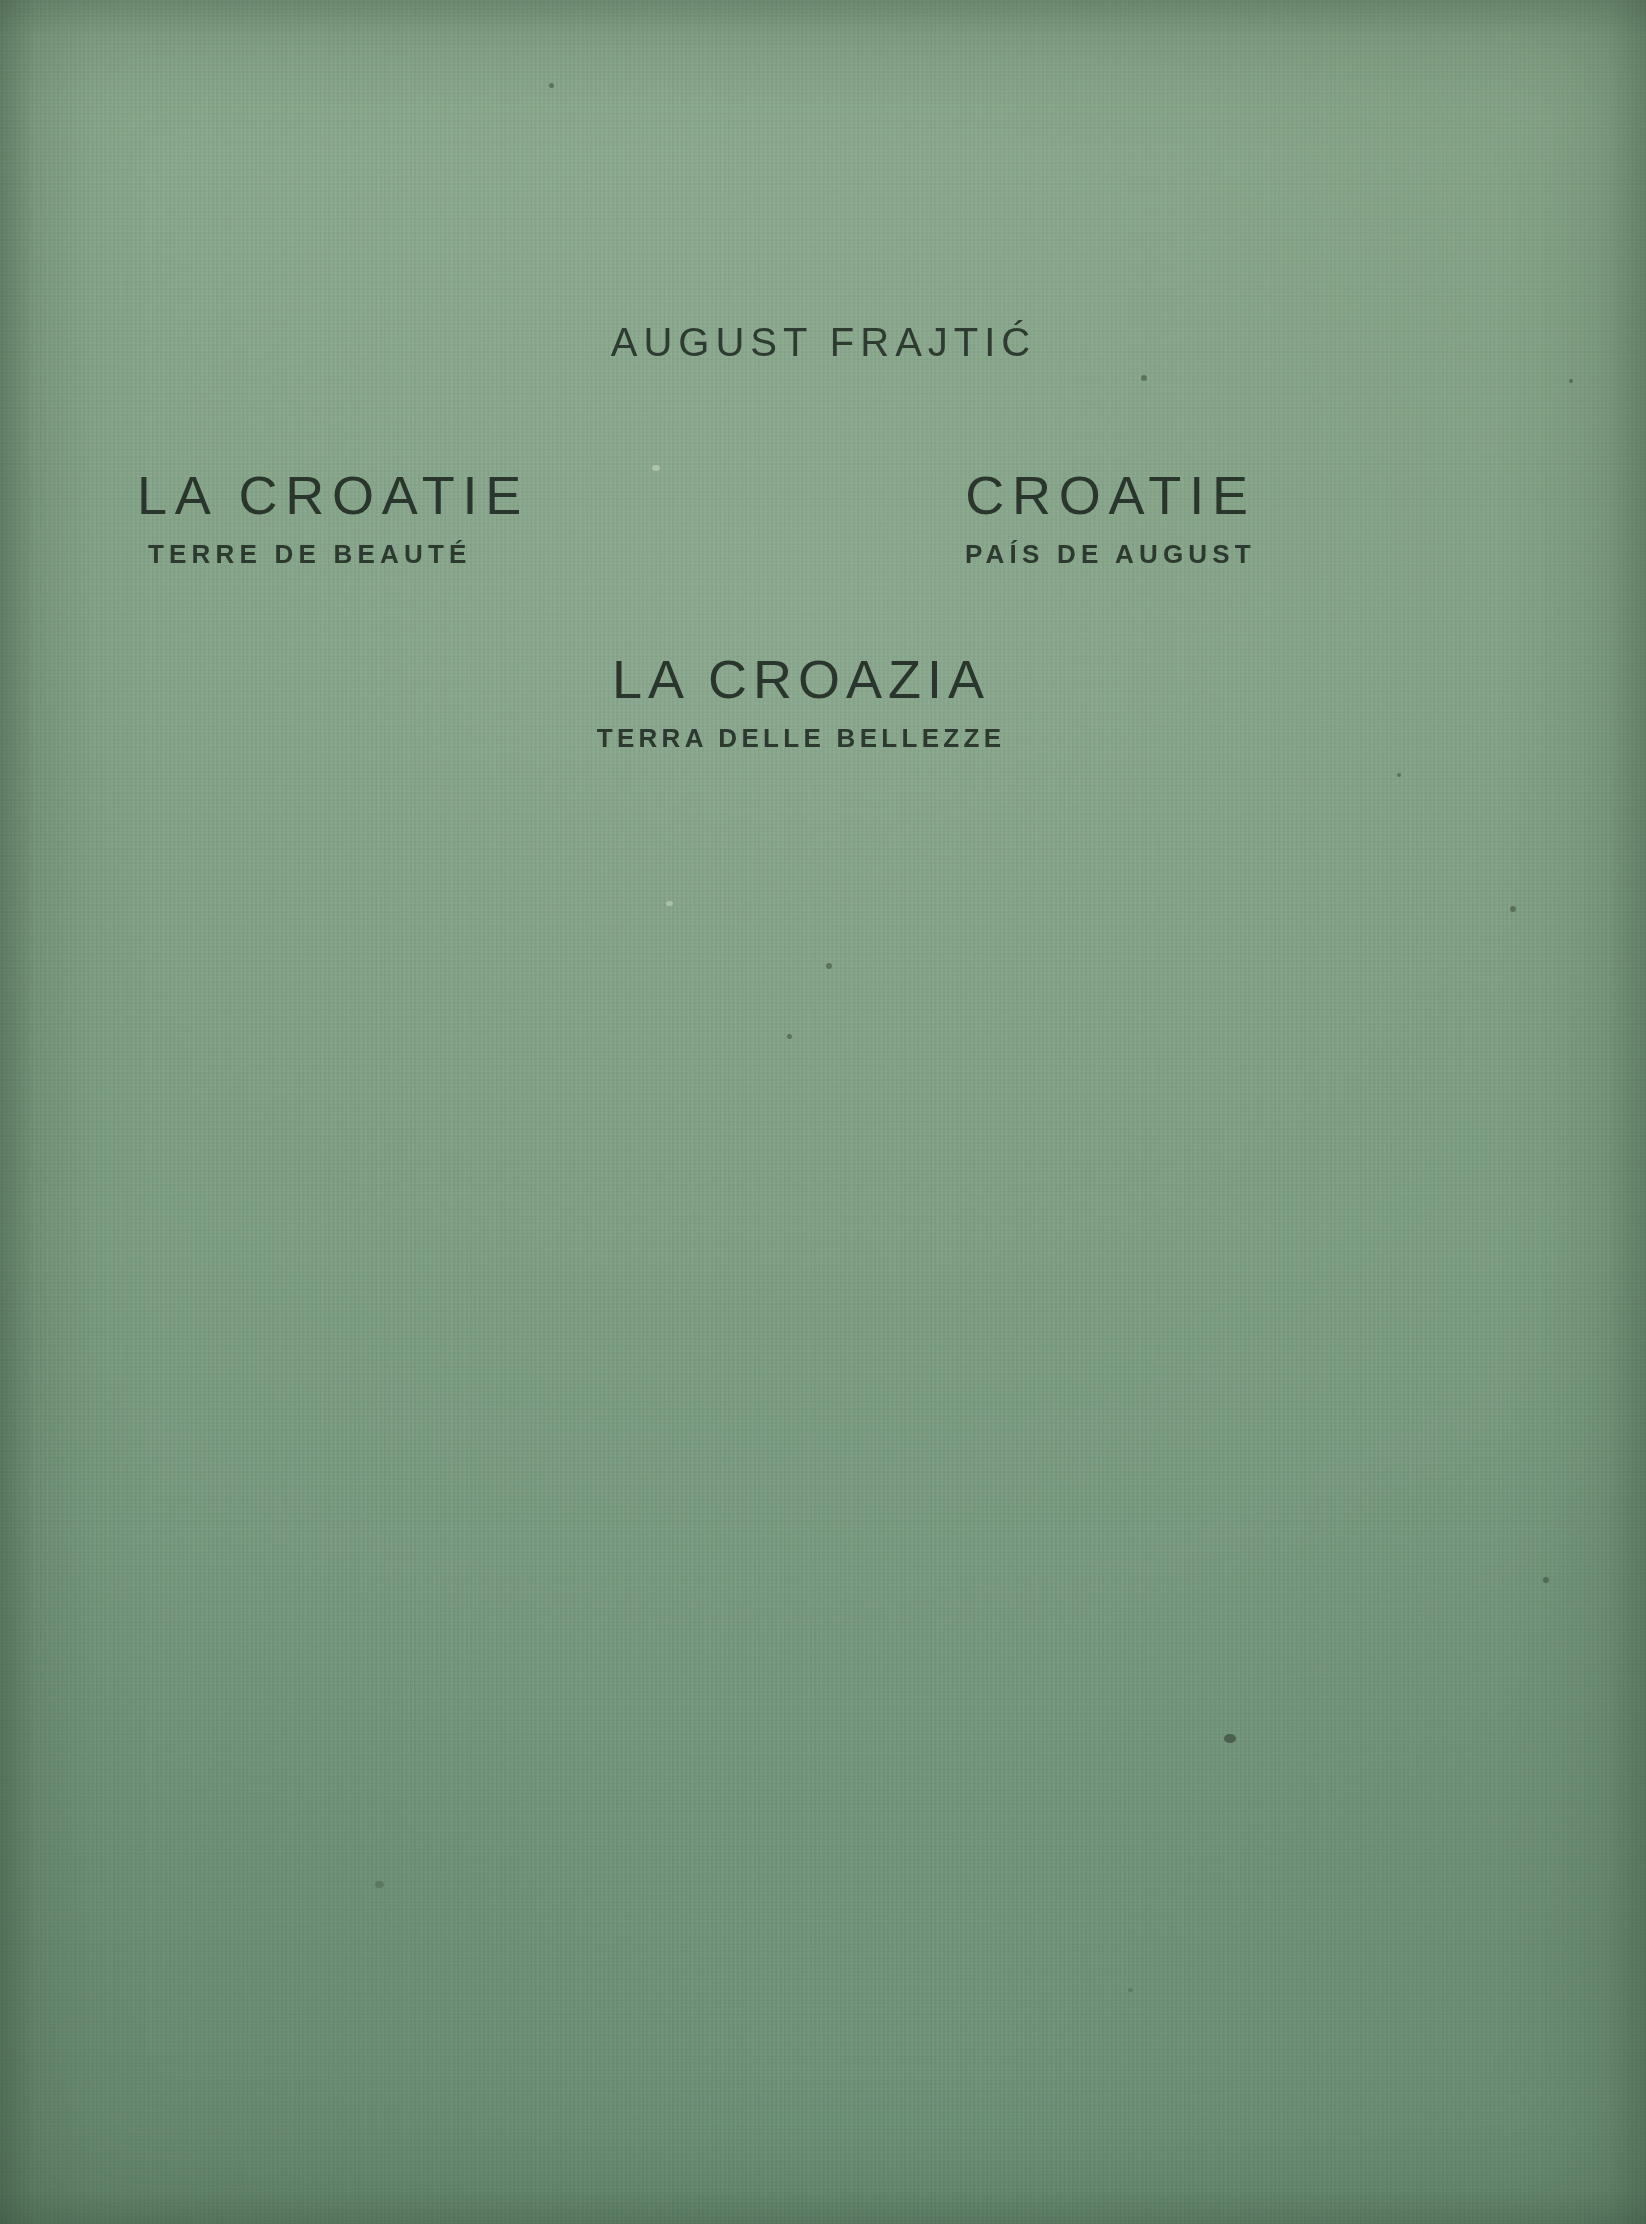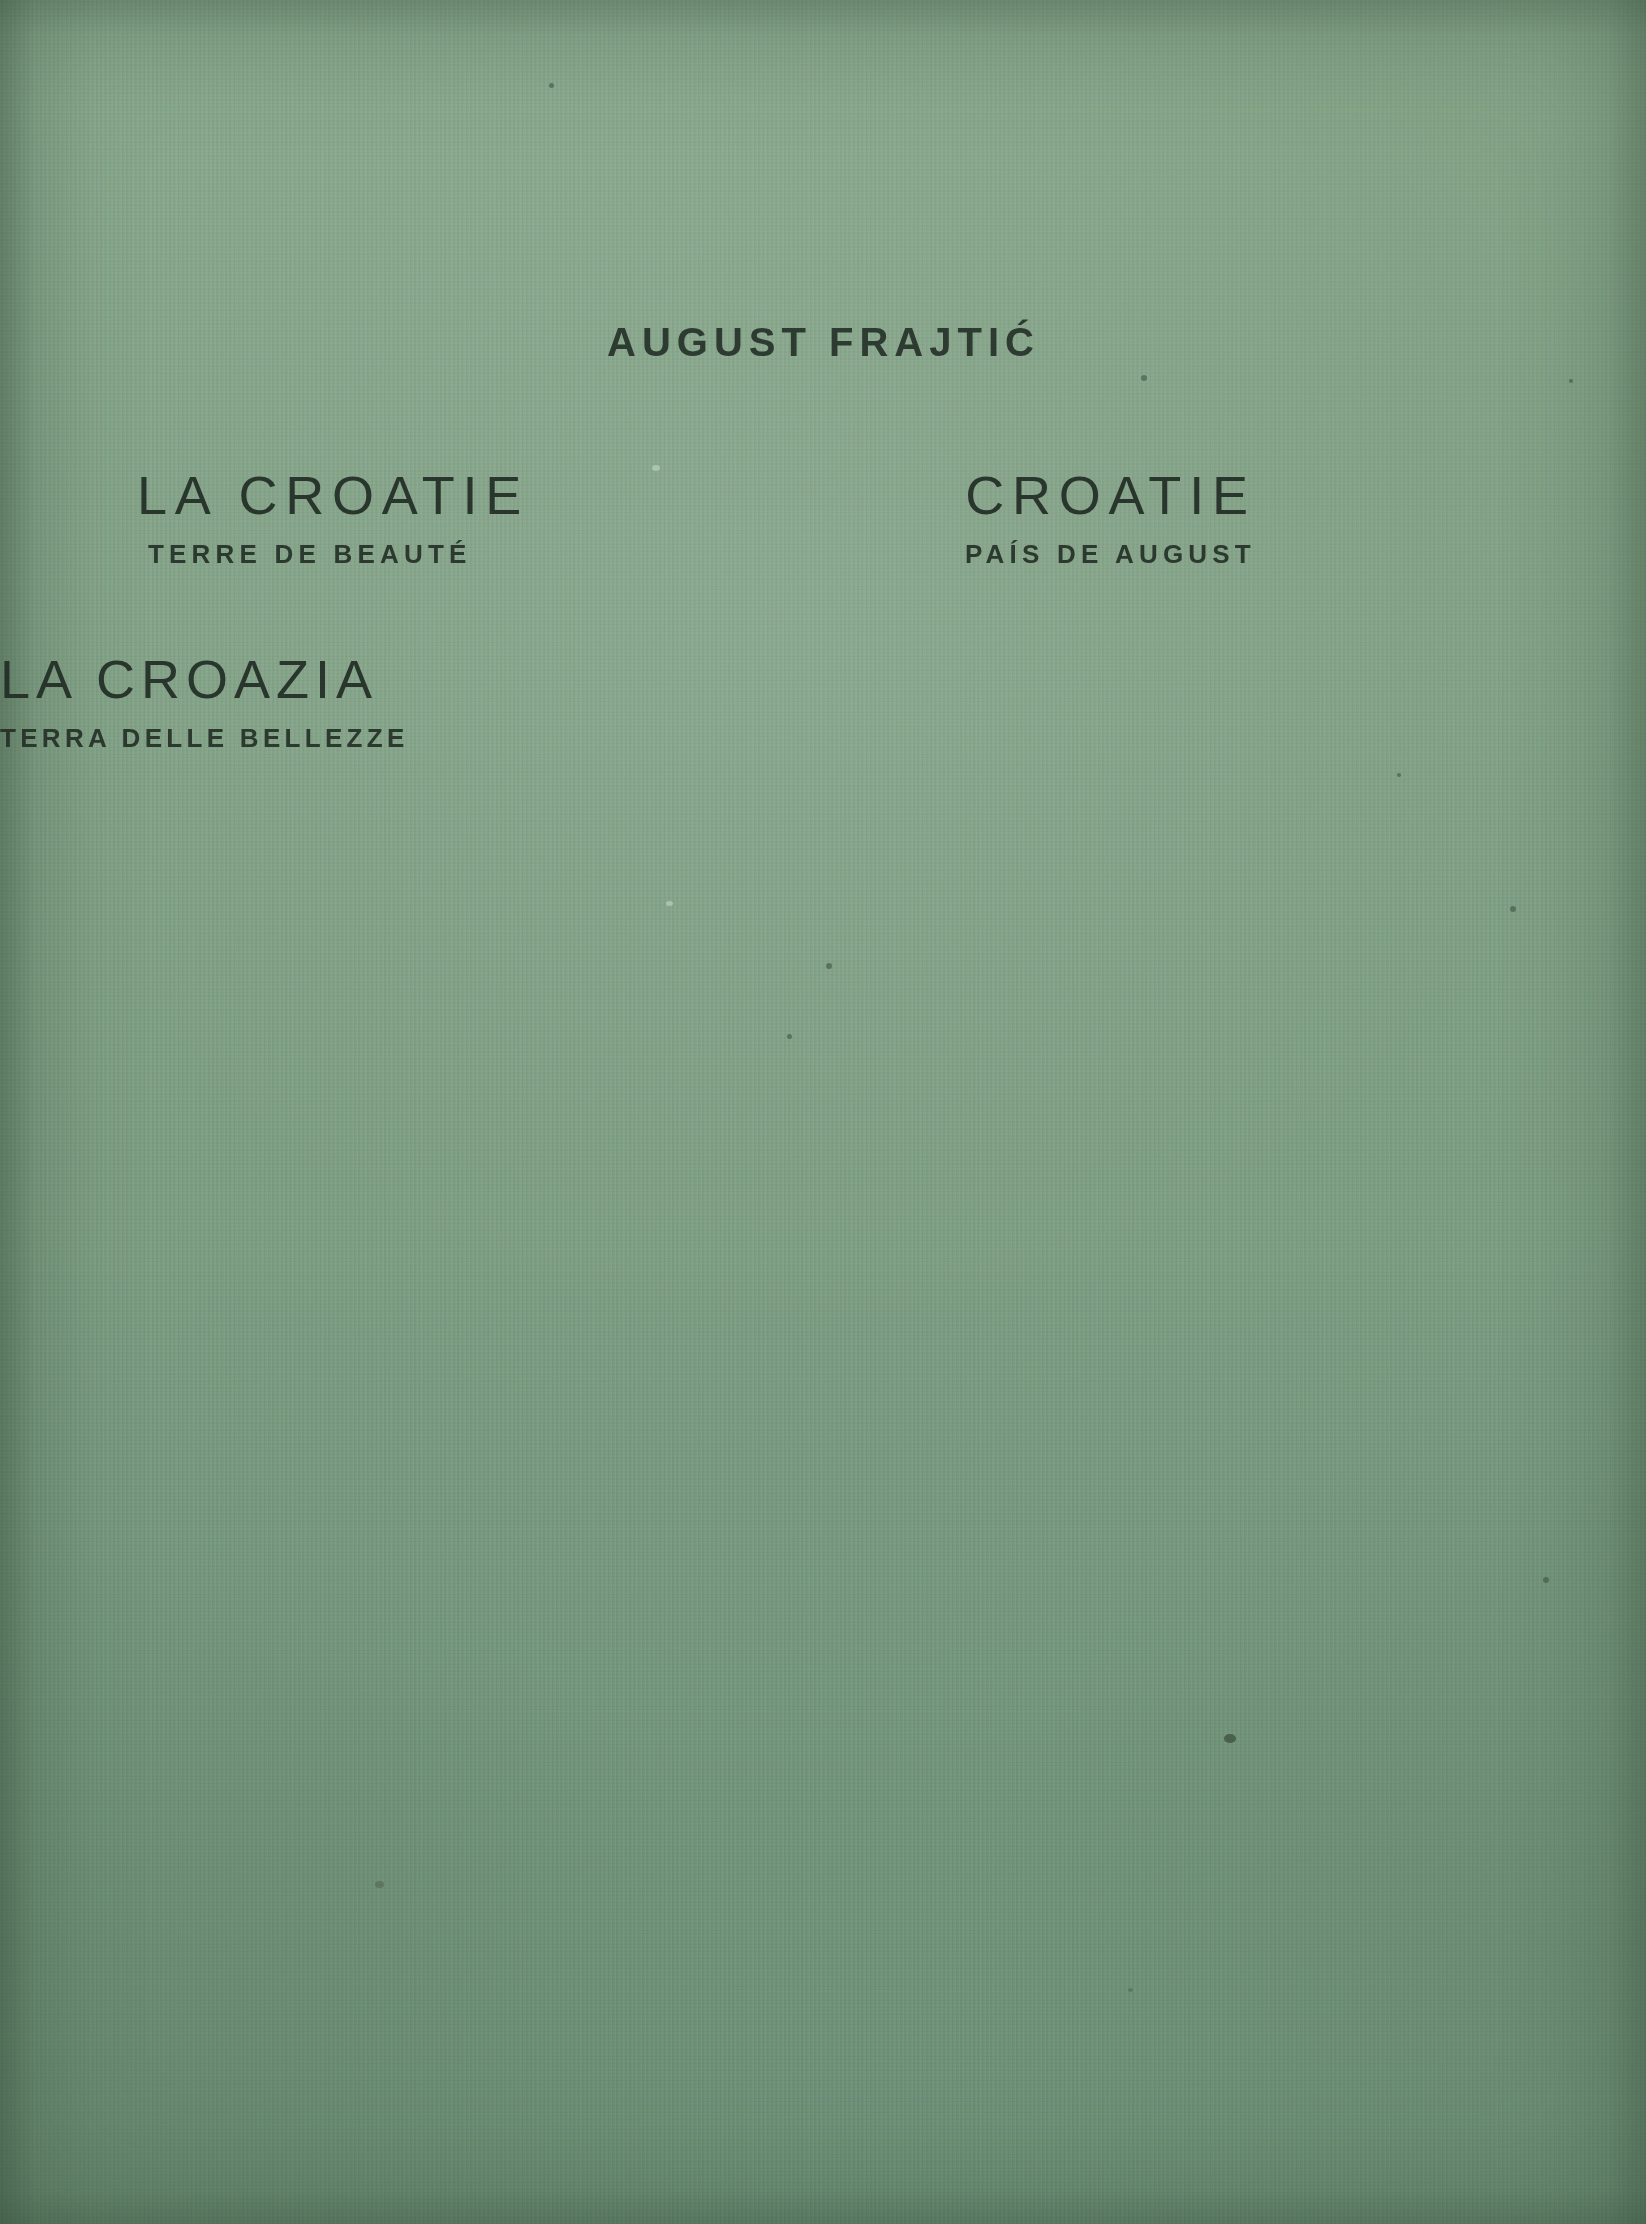--- a/index.html
+++ b/index.html
@@ -59,21 +59,21 @@
   
   .author {
     position: absolute;
     top: 320px;
     left: 0;
     width: 1647px;
     text-align: center;
     font-size: 40px;
     letter-spacing: 6px;
     color: #26322a;
-    font-weight: 700;
+    font-weight: 400;
     opacity: 0.92;
   }
 
   .block {
     position: absolute;
     color: #232e26;
   }
 
   .title-main {
     font-size: 54px;
@@ -106,20 +106,21 @@
     left: 965px;
     top: 468px;
     text-align: center;
   }
 
   
   .block-it {
     left: 0;
     top: 652px;
     width: 1602px;
+    text-align: center;
   }
   .block-it .title-main { letter-spacing: 6px; }
   .block-it .title-sub { letter-spacing: 4.3px; }
 
   
   .speck {
     position: absolute;
     border-radius: 50%;
     background: #3b4a3c;
     opacity: 0.55;

